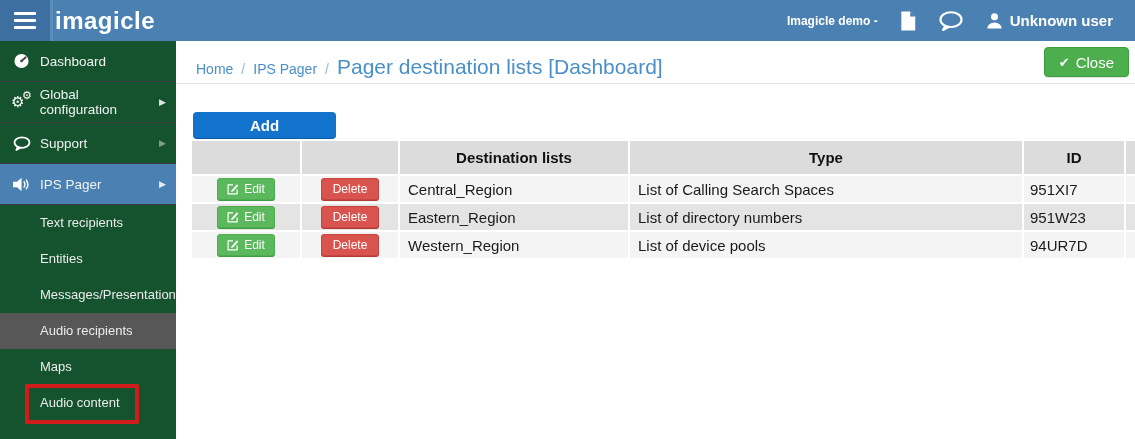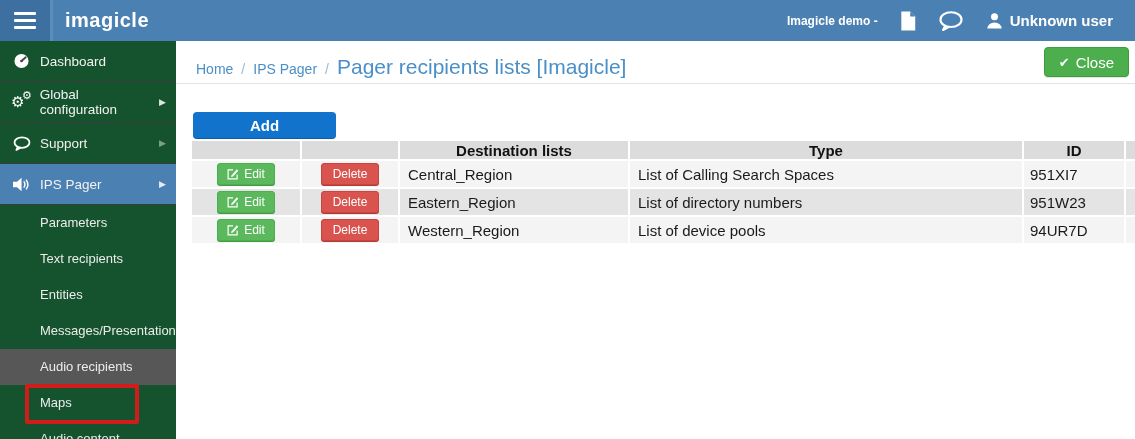--- a/index.html
+++ b/index.html
@@ -3,21 +3,21 @@
 <meta charset="utf-8">
 <style>
   * { box-sizing: border-box; margin: 0; padding: 0; }
   html,body { width: 1135px; height: 439px; overflow: hidden; }
   body { font-family: "Liberation Sans", sans-serif; background: #fff; position: relative; }
 
   
   .topbar { position: absolute; top: 0; left: 0; width: 1135px; height: 41px; background: #4a80b2; display: flex; align-items: center; }
   .hamburger { width: 53px; height: 41px; background: #3d6fa0; display: flex; flex-direction: column; justify-content: center; align-items: center; gap: 4px; cursor: pointer; border-right: 3px solid #5b8dba; }
   .hamburger .bar { width: 22px; height: 3px; background: #fff; border-radius: 1px; }
-  .logo { color: #fff; font-size: 20px; font-weight: bold; letter-spacing: 0.5px; margin-left: 12px; line-height: 41px; }
+  .logo { color: #fff; font-size: 24px; font-weight: bold; letter-spacing: 0.5px; margin-left: 2px; line-height: 41px; }
   .topbar-right { margin-left: auto; display: flex; align-items: center; gap: 22px; padding-right: 22px; color: #fff; }
   .tenant { font-size: 12px; font-weight: bold; }
   .top-icon { display: inline-flex; align-items: center; cursor: pointer; }
   .user-chip { display: flex; align-items: center; gap: 7px; cursor: pointer; }
   .user-name { font-size: 15px; font-weight: bold; }
 
   
   .sidebar { position: absolute; top: 41px; left: 0; width: 176px; height: 398px; background: #14532d; overflow: hidden; }
   .nav-item { height: 41px; display: flex; align-items: center; padding: 0 10px 0 13px; border-bottom: 1px solid #3a3a3a; color: #f2f2f2; font-size: 13.5px; cursor: pointer; }
   .nav-item .nav-ico { width: 27px; display: inline-flex; align-items: center; }
@@ -39,21 +39,21 @@
   .crumb-link { color: #4a8fc7; font-size: 14px; text-decoration: none; cursor: pointer; }
   .crumb-sep { color: #9db8cd; font-size: 14px; }
   .crumb-current { color: #4a8fc7; font-size: 21px; }
   .close-btn { position: absolute; top: 6px; right: 6px; height: 30px; padding: 0 14px; background: #4cae4c; border: 1px solid #3d9c3d; border-radius: 4px; color: #fff; font-size: 15px; font-family: "Liberation Sans", sans-serif; cursor: pointer; display: inline-flex; align-items: center; gap: 6px; box-shadow: 0 1px 0 rgba(0,0,0,0.1); }
   .close-check { font-size: 13px; }
 
   .add-btn { display: block; margin: 28px 0 0 17px; width: 143px; height: 26px; background: #1273cd; border: none; border-radius: 4px; color: #fff; font-size: 15px; font-weight: bold; font-family: "Liberation Sans", sans-serif; cursor: pointer; box-shadow: 0 1px 0 #0d5ca6; }
 
   
   table.dest-table { margin-left: 14px; margin-top: 1px; border-collapse: separate; border-spacing: 2px; table-layout: fixed; width: 949px; }
-  .dest-table th { background: #dcdcdc; height: 18px; font-size: 15px; font-weight: bold; color: #111; text-align: center; padding: 0; }
+  .dest-table th { background: #dcdcdc; height: 33px; font-size: 15px; font-weight: bold; color: #111; text-align: center; padding: 0; }
   .dest-table td { height: 26px; font-size: 15px; color: #1a1a1a; padding: 0; vertical-align: middle; }
   .dest-table tr.odd td { background: #f4f4f4; }
   .dest-table tr.even td { background: #e4e4e4; }
   .cell-btn { text-align: center; }
   .cell-name { padding-left: 8px !important; }
   .cell-type { padding-left: 8px !important; }
   .cell-id { padding-left: 6px !important; }
 
   .btn-edit { display: inline-flex; align-items: center; gap: 5px; background: #5cb85c; border: 1px solid #4cae4c; border-radius: 3px; color: #fff; font-size: 12px; padding: 3px 9px; cursor: pointer; font-family: "Liberation Sans", sans-serif; box-shadow: 0 1px 0 #449d44; }
   .btn-delete { display: inline-block; background: #d9534f; border: 1px solid #c9443f; border-radius: 3px; color: #fff; font-size: 12px; padding: 3px 11px; cursor: pointer; font-family: "Liberation Sans", sans-serif; box-shadow: 0 1px 0 #b23c38; }
@@ -128,39 +128,38 @@
       <svg width="18" height="15" viewBox="0 0 20 16">
           <polygon points="0,5 4.5,5 9.5,0.5 9.5,15.5 4.5,11 0,11" fill="#fff"></polygon>
           <path d="M12 4.5 Q14.5 8 12 11.5" fill="none" stroke="#fff" stroke-width="1.6"></path>
           <path d="M14.5 2.5 Q18.5 8 14.5 13.5" fill="none" stroke="#fff" stroke-width="1.6"></path>
         </svg>
     </span>
     <span>IPS Pager</span>
     <span class="chevron">▶</span>
   </div>
 
-  <div class="sub-item">Parameters</div>
   <div class="sub-item">Text recipients</div>
   <div class="sub-item">Entities</div>
   <div class="sub-item">Messages/Presentations</div>
   <div class="sub-item highlight">Audio recipients</div>
   <div class="sub-item">Maps</div>
   <div class="sub-item">Audio content</div>
 </div>
 
 <div class="annotation-box"></div>
 
 <div class="main">
 
   <div class="crumb-bar">
     <a class="crumb-link">Home</a>
     <span class="crumb-sep">/</span>
     <a class="crumb-link">IPS Pager</a>
     <span class="crumb-sep">/</span>
-    <span class="crumb-current">Pager recipients lists [Imagicle]</span>
+    <span class="crumb-current">Pager destination lists [Dashboard]</span>
     <button class="close-btn">
       <span class="close-check">✔</span>
       <span>Close</span>
     </button>
   </div>
 
   <button class="add-btn">Add</button>
 
   <table class="dest-table">
     <colgroup>

